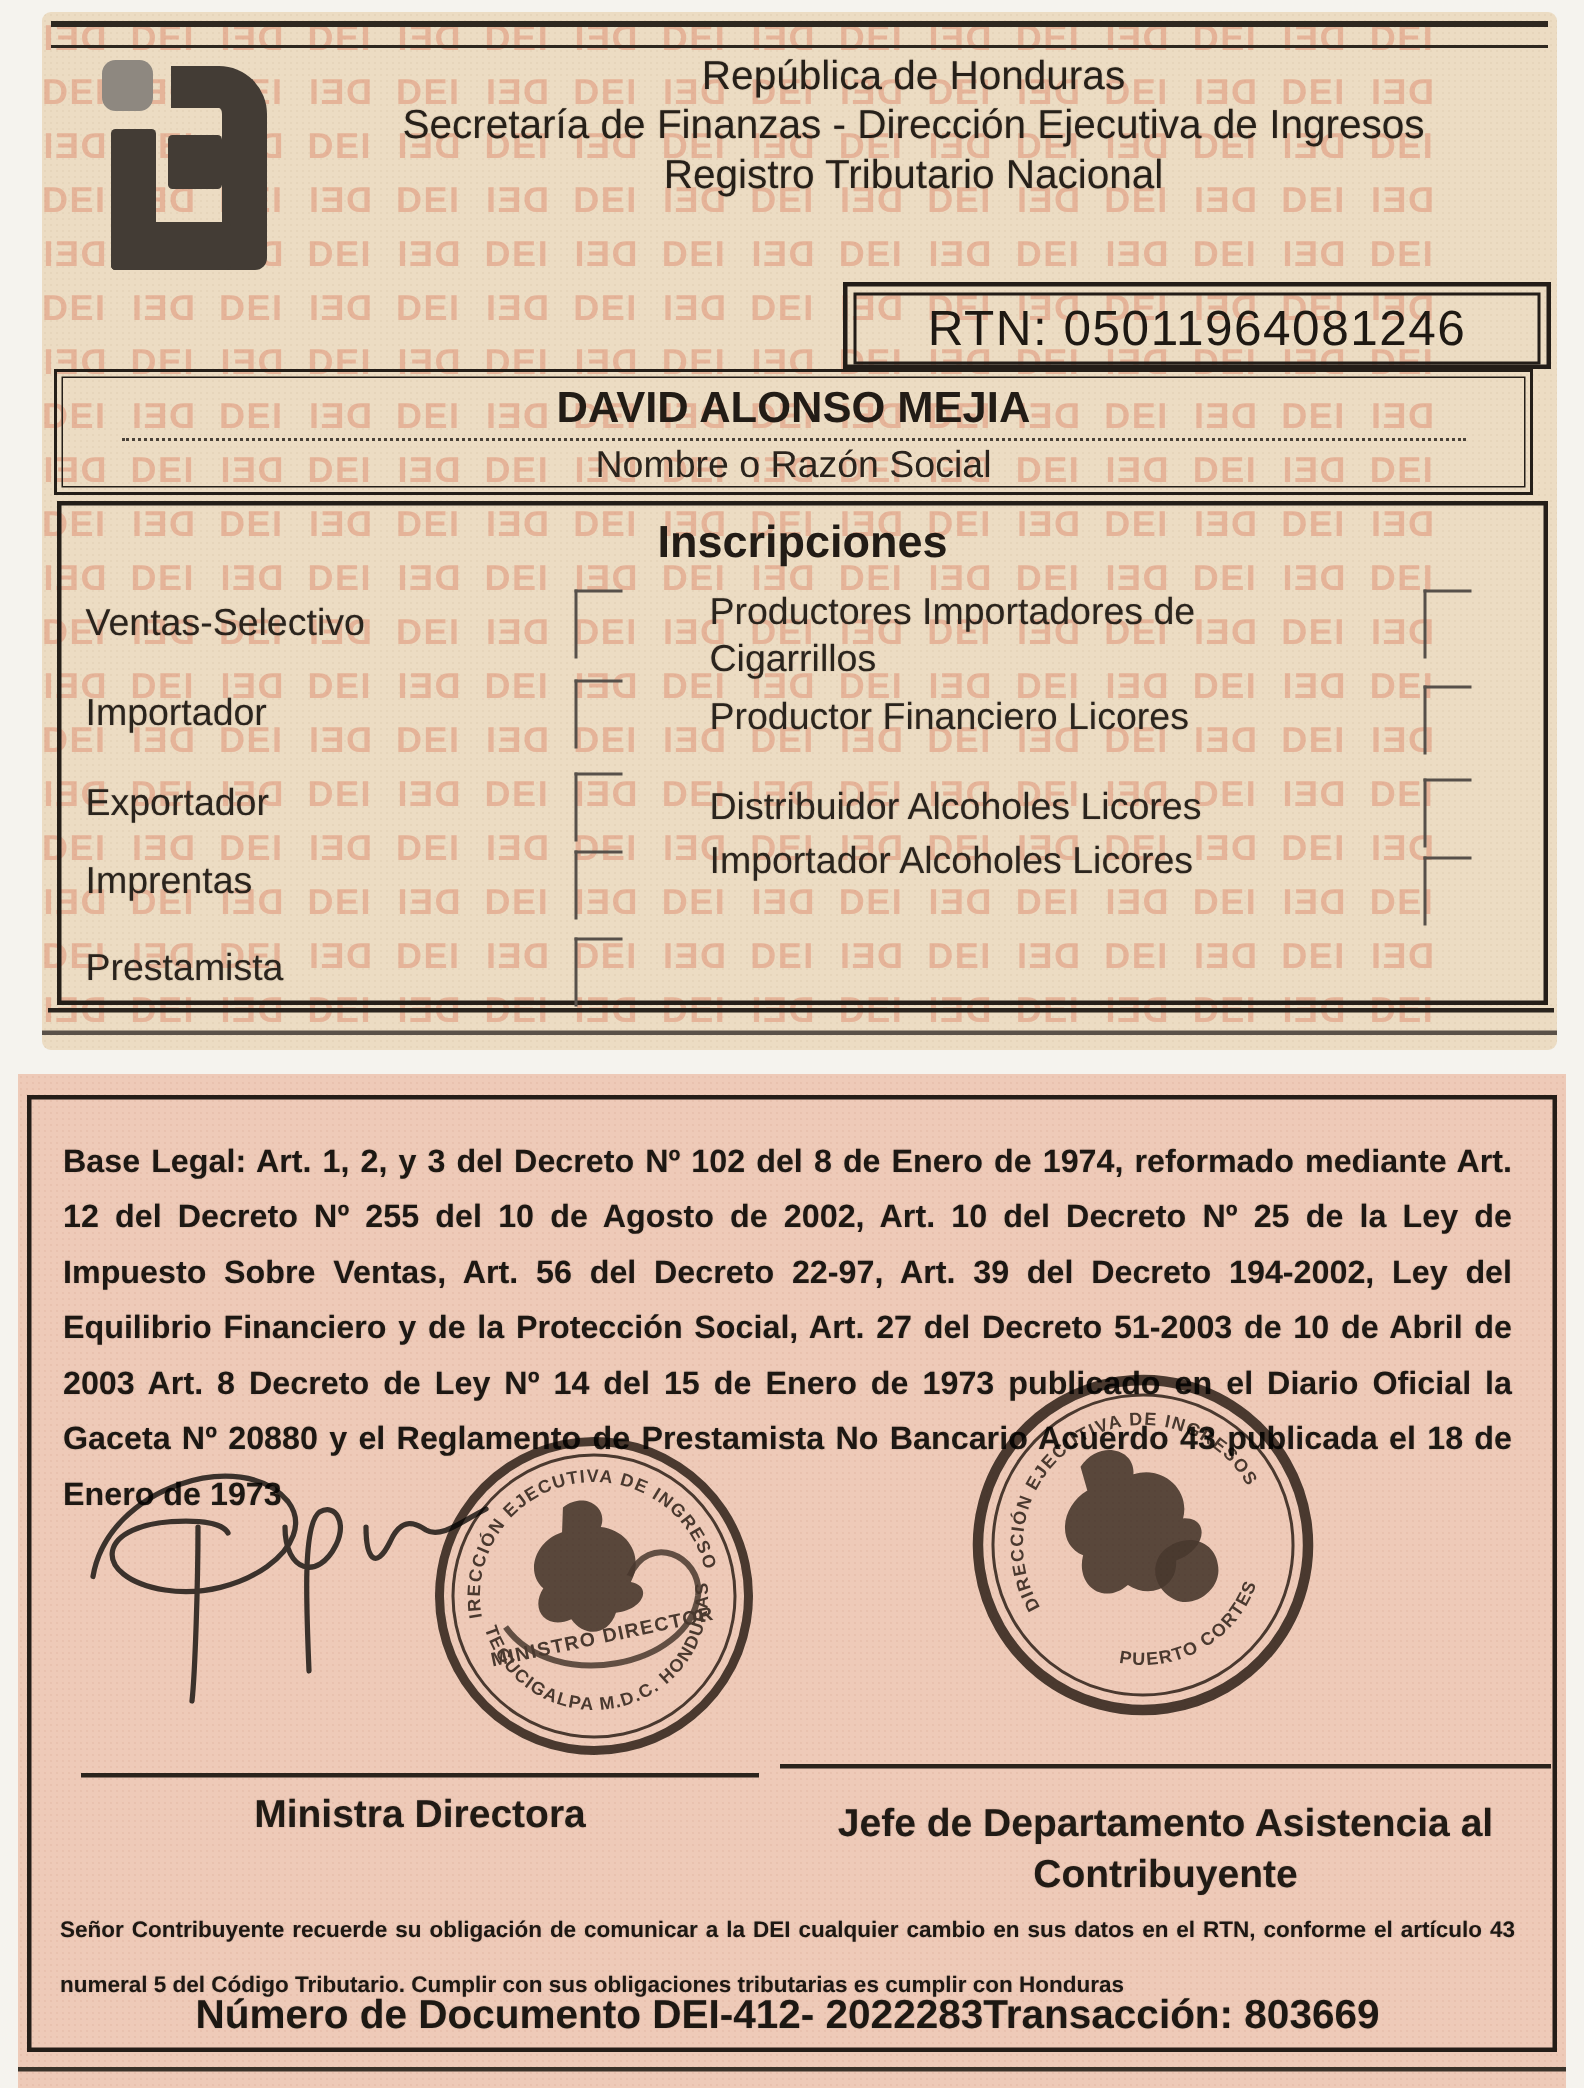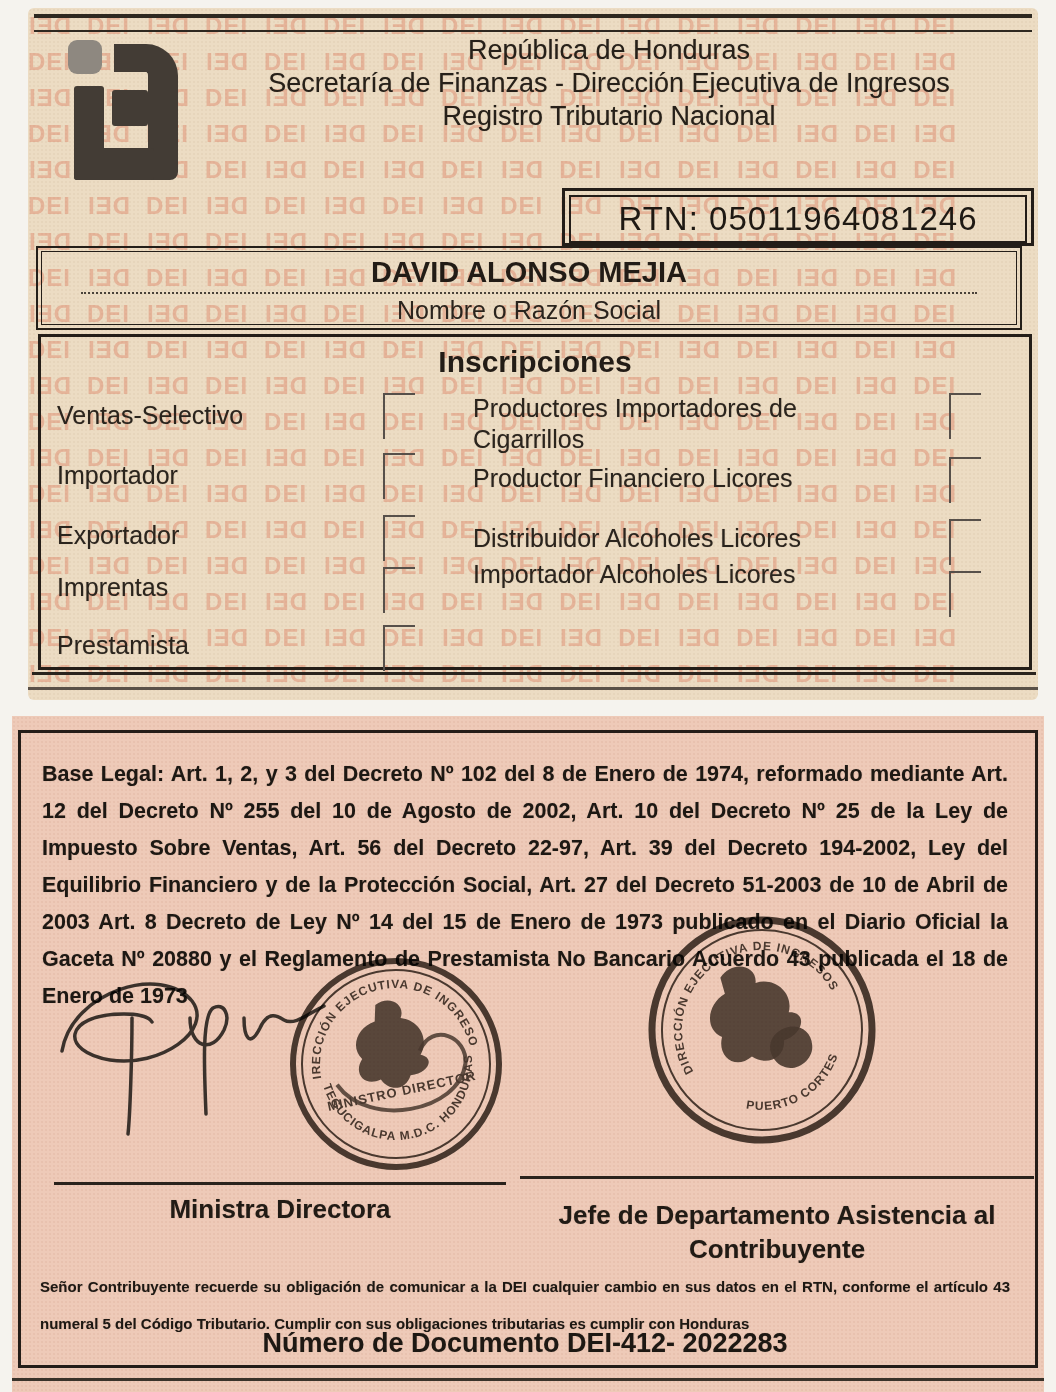--- a/index.html
+++ b/index.html
@@ -225,16 +225,17 @@
 
     <div class="sig-line l"></div>
     <div class="sig-line r"></div>
     <div class="sig-label l">Ministra Directora</div>
     <div class="sig-label r">Jefe de Departamento Asistencia al Contribuyente</div>
 
     <p class="notice">Señor Contribuyente recuerde su obligación de comunicar a la DEI cualquier cambio en sus datos en el RTN, conforme el artículo 43 numeral 5 del Código Tributario. Cumplir con sus obligaciones tributarias es cumplir con Honduras</p>
 
     <div class="doc-row">
       <span>Número de Documento DEI-412- 2022283</span>
+      <span>Transacción: 803669</span>
     </div>
     <div class="bottom2"></div>
   </div>
 </div>
 
 </body></html>

